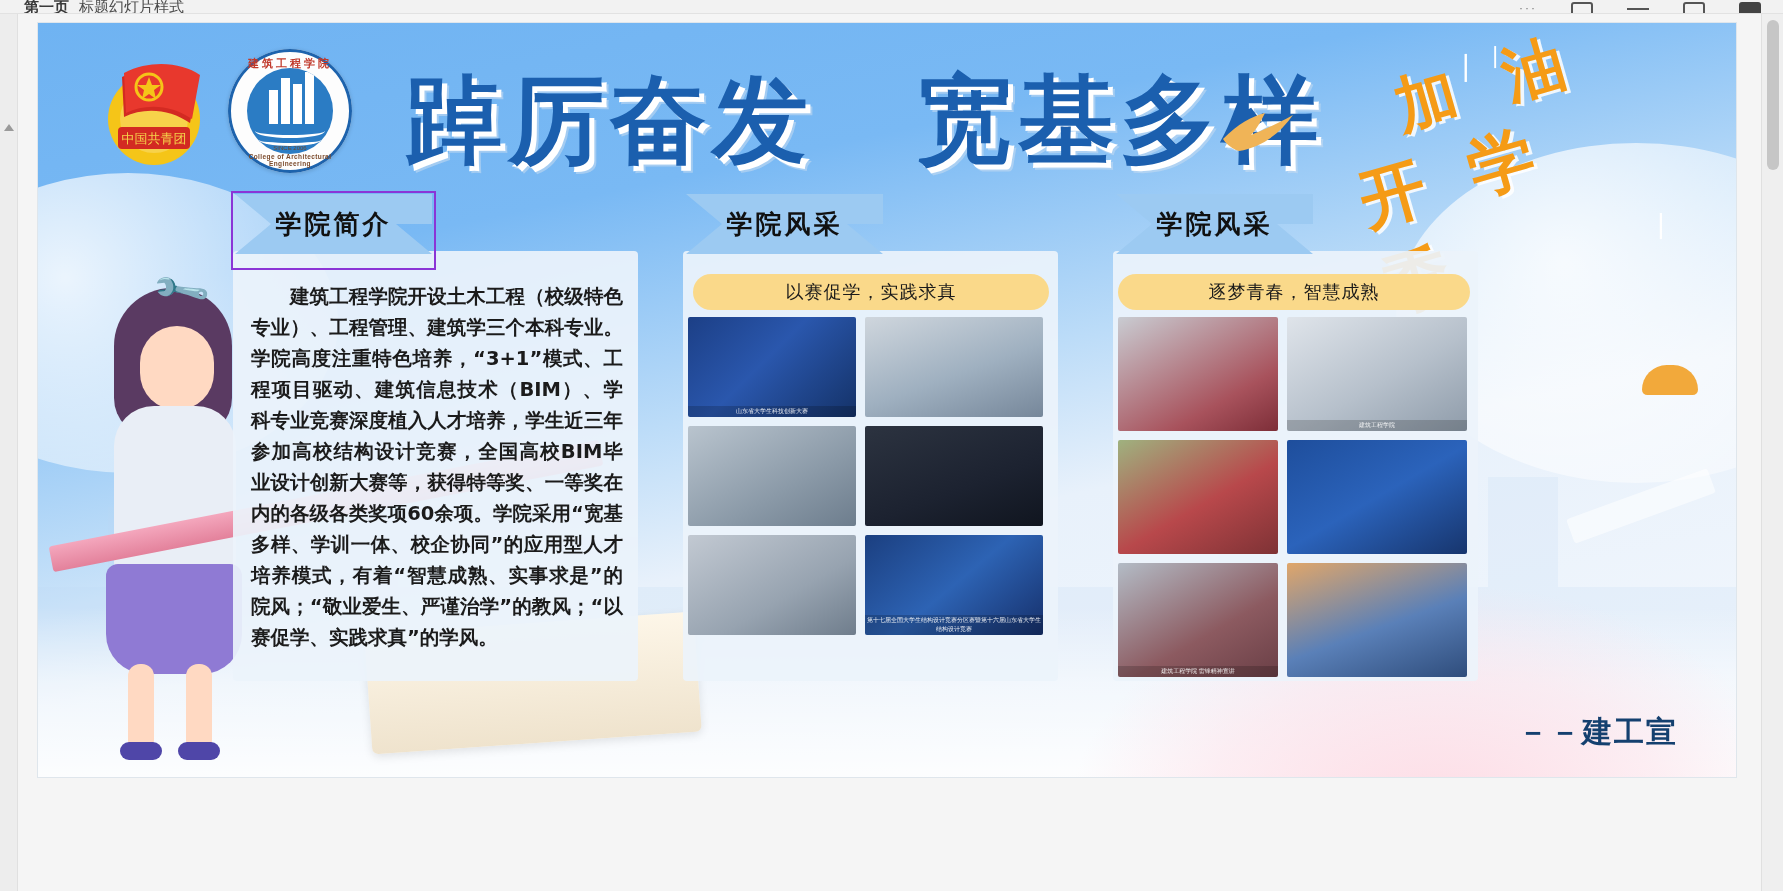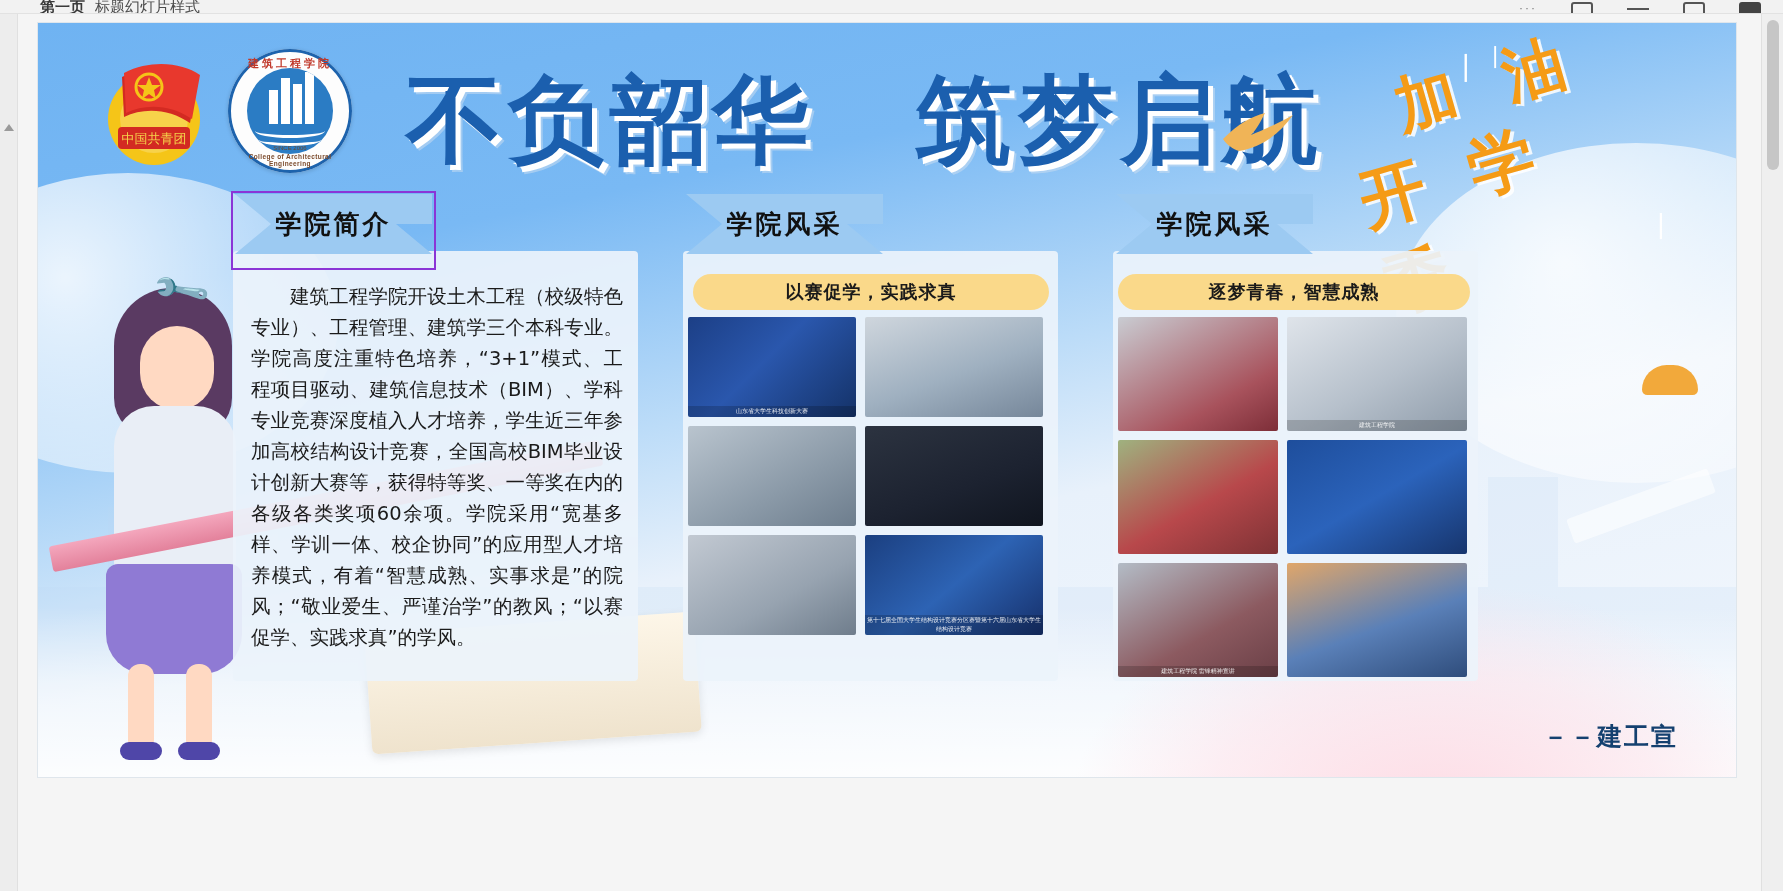--- a/index.html
+++ b/index.html
@@ -9,21 +9,21 @@
     font-family: "Liberation Sans", "DejaVu Sans", sans-serif;
     overflow: hidden;
   }
 
   
   .app-chrome {
     position: absolute; left: 0; top: 0; width: 1783px; height: 14px;
     background: #f2f2f2; border-bottom: 1px solid #e2e2e2;
     display: flex; align-items: flex-end; overflow: hidden;
   }
-  .chrome-left { display: flex; align-items: flex-end; gap: 10px; padding-left: 40px; height: 14px; }
+  .chrome-left { display: flex; align-items: flex-end; gap: 10px; padding-left: 24px; height: 14px; }
   .chrome-left .ctext {
     font-size: 15px; color: #3a3a3a; white-space: nowrap;
     position: relative; top: 4px; font-weight: 600;
   }
   .chrome-left .ctext.sub { font-weight: 400; color: #4b4b4b; }
   .chrome-right { margin-left: auto; display: flex; align-items: flex-end; gap: 34px; padding-right: 22px; height: 14px; }
   .win-btn {
     width: 22px; height: 14px; position: relative; top: 3px;
     border: 2px solid #555; border-radius: 3px; background: transparent;
   }
@@ -159,29 +159,29 @@
   .sel-box {
     position: absolute; left: 193px; top: 168px; width: 205px; height: 79px;
     border: 2px solid #8b35d6; pointer-events: none;
   }
 
   
   .pill {
     position: absolute; height: 36px; border-radius: 18px;
     background: #fad98a; color: #1a1a1a;
     display: flex; align-items: center; justify-content: center;
-    font-size: 18px; font-weight: 700; letter-spacing: 1px;
+    font-size: 18px; font-weight: 400; letter-spacing: 1px;
   }
   .pill.p1 { left: 655px;  top: 251px; width: 356px; }
   .pill.p2 { left: 1080px; top: 251px; width: 352px; }
 
   
   .intro-text {
     position: absolute; left: 213px; top: 258px; width: 372px;
-    font-size: 19.5px; line-height: 31px; font-weight: 400;
+    font-size: 19.5px; line-height: 31px; font-weight: 700;
     color: #1b1b1b; text-align: justify; text-indent: 2em;
     font-family: "DejaVu Sans", "Liberation Sans", sans-serif;
   }
 
   
   .grid { position: absolute; display: grid; gap: 9px; }
   .grid.mid   { left: 650px;  top: 294px; width: 358px; grid-template-columns: 168px 178px; grid-auto-rows: 100px; }
   .grid.right { left: 1080px; top: 294px; width: 352px; grid-template-columns: 160px 180px; grid-auto-rows: 114px; }
   .photo {
     border-radius: 2px; position: relative; overflow: hidden;
@@ -231,21 +231,21 @@
   .helmet {
     position: absolute; right: 38px; top: 342px; width: 56px; height: 30px;
     background: #f2a93b; border-radius: 28px 28px 6px 6px;
   }
   .ruler {
     position: absolute; right: 20px; top: 470px; width: 150px; height: 26px;
     background: rgba(255,255,255,.55); transform: rotate(-20deg); border-radius: 3px;
   }
   .footer-sign {
     position: absolute; right: 58px; bottom: 24px;
-    font-size: 25px; font-weight: 700; color: #14406f; letter-spacing: 2px; margin-left: 12px;
+    font-size: 30px; font-weight: 700; color: #14406f; letter-spacing: 2px; margin-left: 12px;
   }
 </style>
 </head>
 <body>
 
 <div class="app-chrome">
   <div class="chrome-left">
     <span class="ctext">第一页</span>
     <span class="ctext sub">标题幻灯片样式</span>
   </div>
@@ -295,21 +295,21 @@
         <span class="bar" style="left:34px;height:46px;"></span>
         <span class="bar" style="left:46px;height:40px;"></span>
         <span class="bar" style="left:58px;height:52px;"></span>
         <span class="water"></span>
         <span class="water2"></span>
       </div>
       <span class="since">SINCE 2006</span>
       <span class="ring-bottom">College of Architectural Engineering</span>
     </div>
 
-    <div class="headline">不负韶华　筑梦启航</div>
+    <div class="headline">踔厉奋发　宽基多样</div>
     <div class="bird">
       <svg viewBox="0 0 74 44" width="74" height="44">
         <path d="M2,30 C18,14 30,8 44,4 C38,16 34,22 30,26 C40,22 54,16 72,6 C58,26 40,38 18,42 C12,40 6,36 2,30 Z" fill="#f0b457"></path>
       </svg>
     </div>
     <div class="slogan">
       <div class="l1">加 油</div>
       <div class="l2">开 学 季</div>
     </div>
     <span class="sparkle" style="left:1416px;top:26px;font-size:28px;">❘</span>

